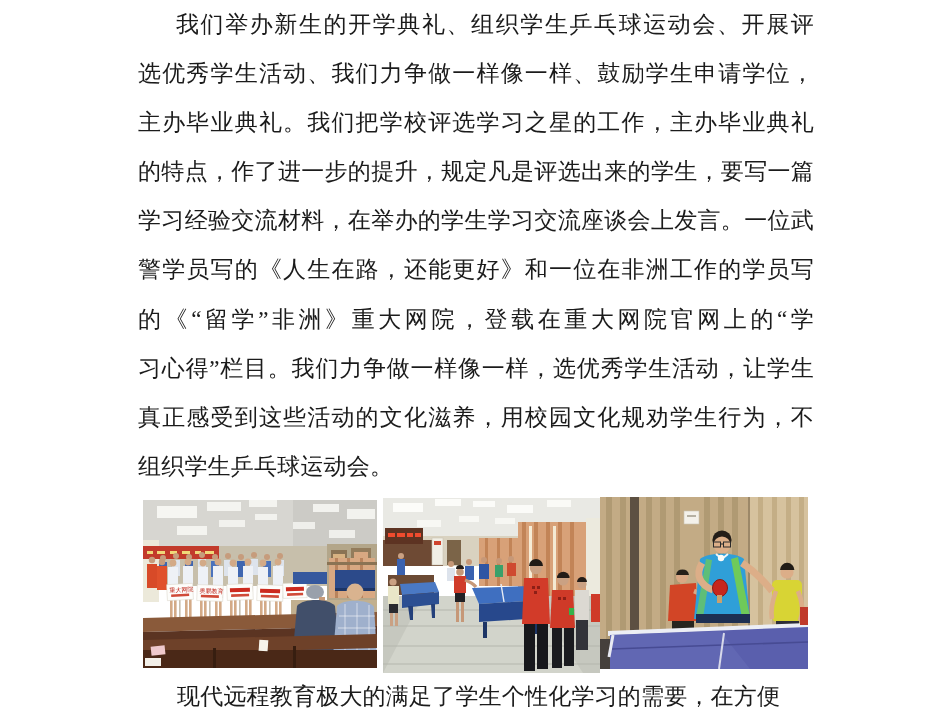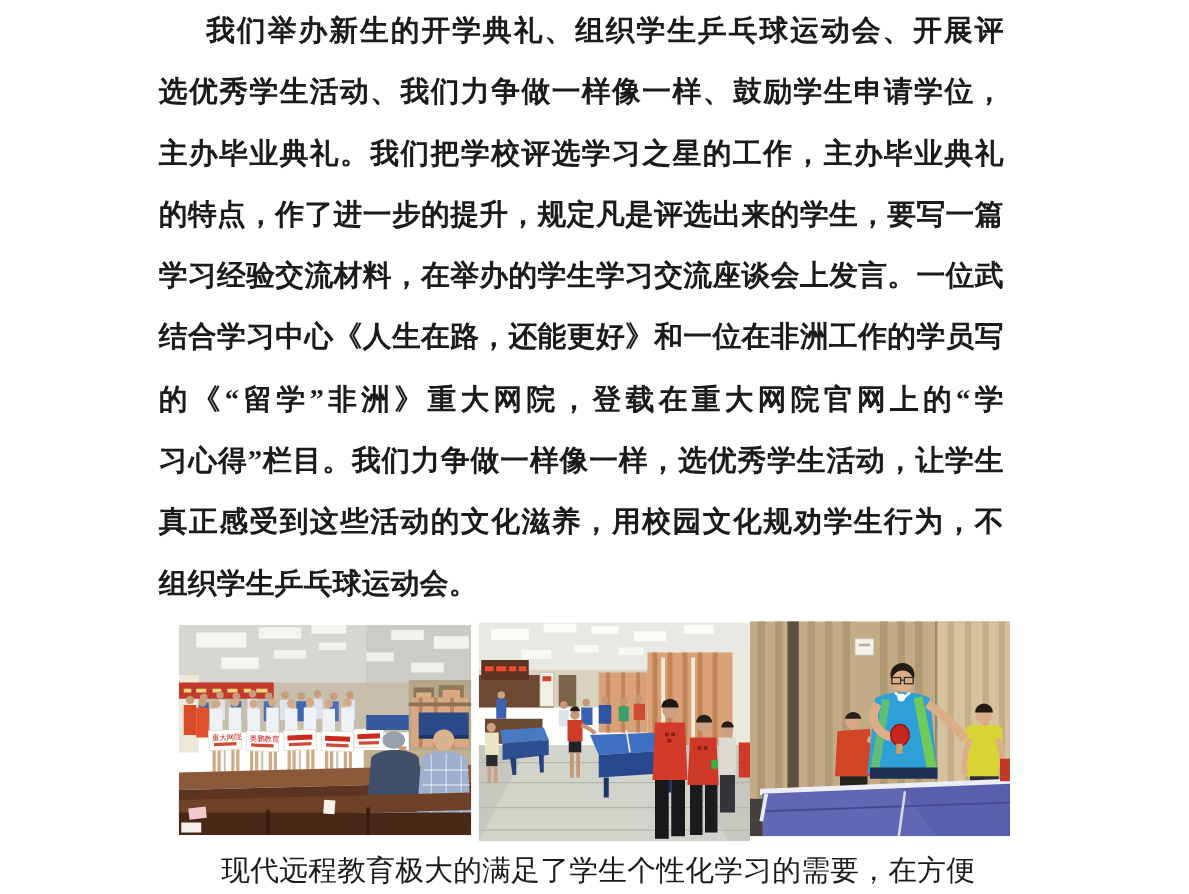--- a/index.html
+++ b/index.html
@@ -1,21 +1,21 @@
 <!DOCTYPE html>
 <html><head>
 <meta charset="utf-8">
 <style>
   html,body{margin:0;padding:0;}
   body{
     width:951px;height:715px;overflow:hidden;background:#ffffff;
     font-family:"Liberation Serif","DejaVu Serif",serif;
   }
   .page{position:relative;width:951px;height:715px;background:#ffffff;}
-  .textblock{position:absolute;left:127px;top:0;width:676px;font-weight:bold;}
+  .textblock{position:absolute;left:138px;top:0;width:676px;}
   .textblock2{position:absolute;left:139px;top:672px;width:676px;}
   .tline{
     height:49.1px;line-height:49.1px;font-size:23px;color:#1b1b1b;
     letter-spacing:.2px;overflow:visible;white-space:normal;
   }
   .just{text-align:justify;text-align-last:justify;text-justify:inter-character;}
   .indent{text-indent:38px;}
   figure{margin:0;padding:0;position:absolute;}
   .photo1{left:143px;top:500px;width:234px;height:168px;}
   .photo2{left:383px;top:498px;width:217px;height:175px;}
@@ -26,21 +26,21 @@
 <body>
 
 <div class="page">
 
   <div class="textblock">
     <div class="tline just indent">我们举办新生的开学典礼、组织学生乒乓球运动会、开展评</div>
     <div class="tline just">选优秀学生活动、我们力争做一样像一样、鼓励学生申请学位，</div>
     <div class="tline just">主办毕业典礼。我们把学校评选学习之星的工作，主办毕业典礼</div>
     <div class="tline just">的特点，作了进一步的提升，规定凡是评选出来的学生，要写一篇</div>
     <div class="tline just">学习经验交流材料，在举办的学生学习交流座谈会上发言。一位武</div>
-    <div class="tline just">结合学习中心《人生在路，还能更好》和一位在非洲工作的学员写</div>
+    <div class="tline just">警学员写的《人生在路，还能更好》和一位在非洲工作的学员写</div>
     <div class="tline just">的《“留学”非洲》重大网院，登载在重大网院官网上的“学</div>
     <div class="tline just">习心得”栏目。我们力争做一样像一样，选优秀学生活动，让学生</div>
     <div class="tline just">真正感受到这些活动的文化滋养，用校园文化规劝学生行为，不</div>
     <div class="tline">组织学生乒乓球运动会。</div>
   </div>
 
   <figure class="photo1">
     <svg width="234" height="168" viewBox="0 0 234 168">
 
       <g>

